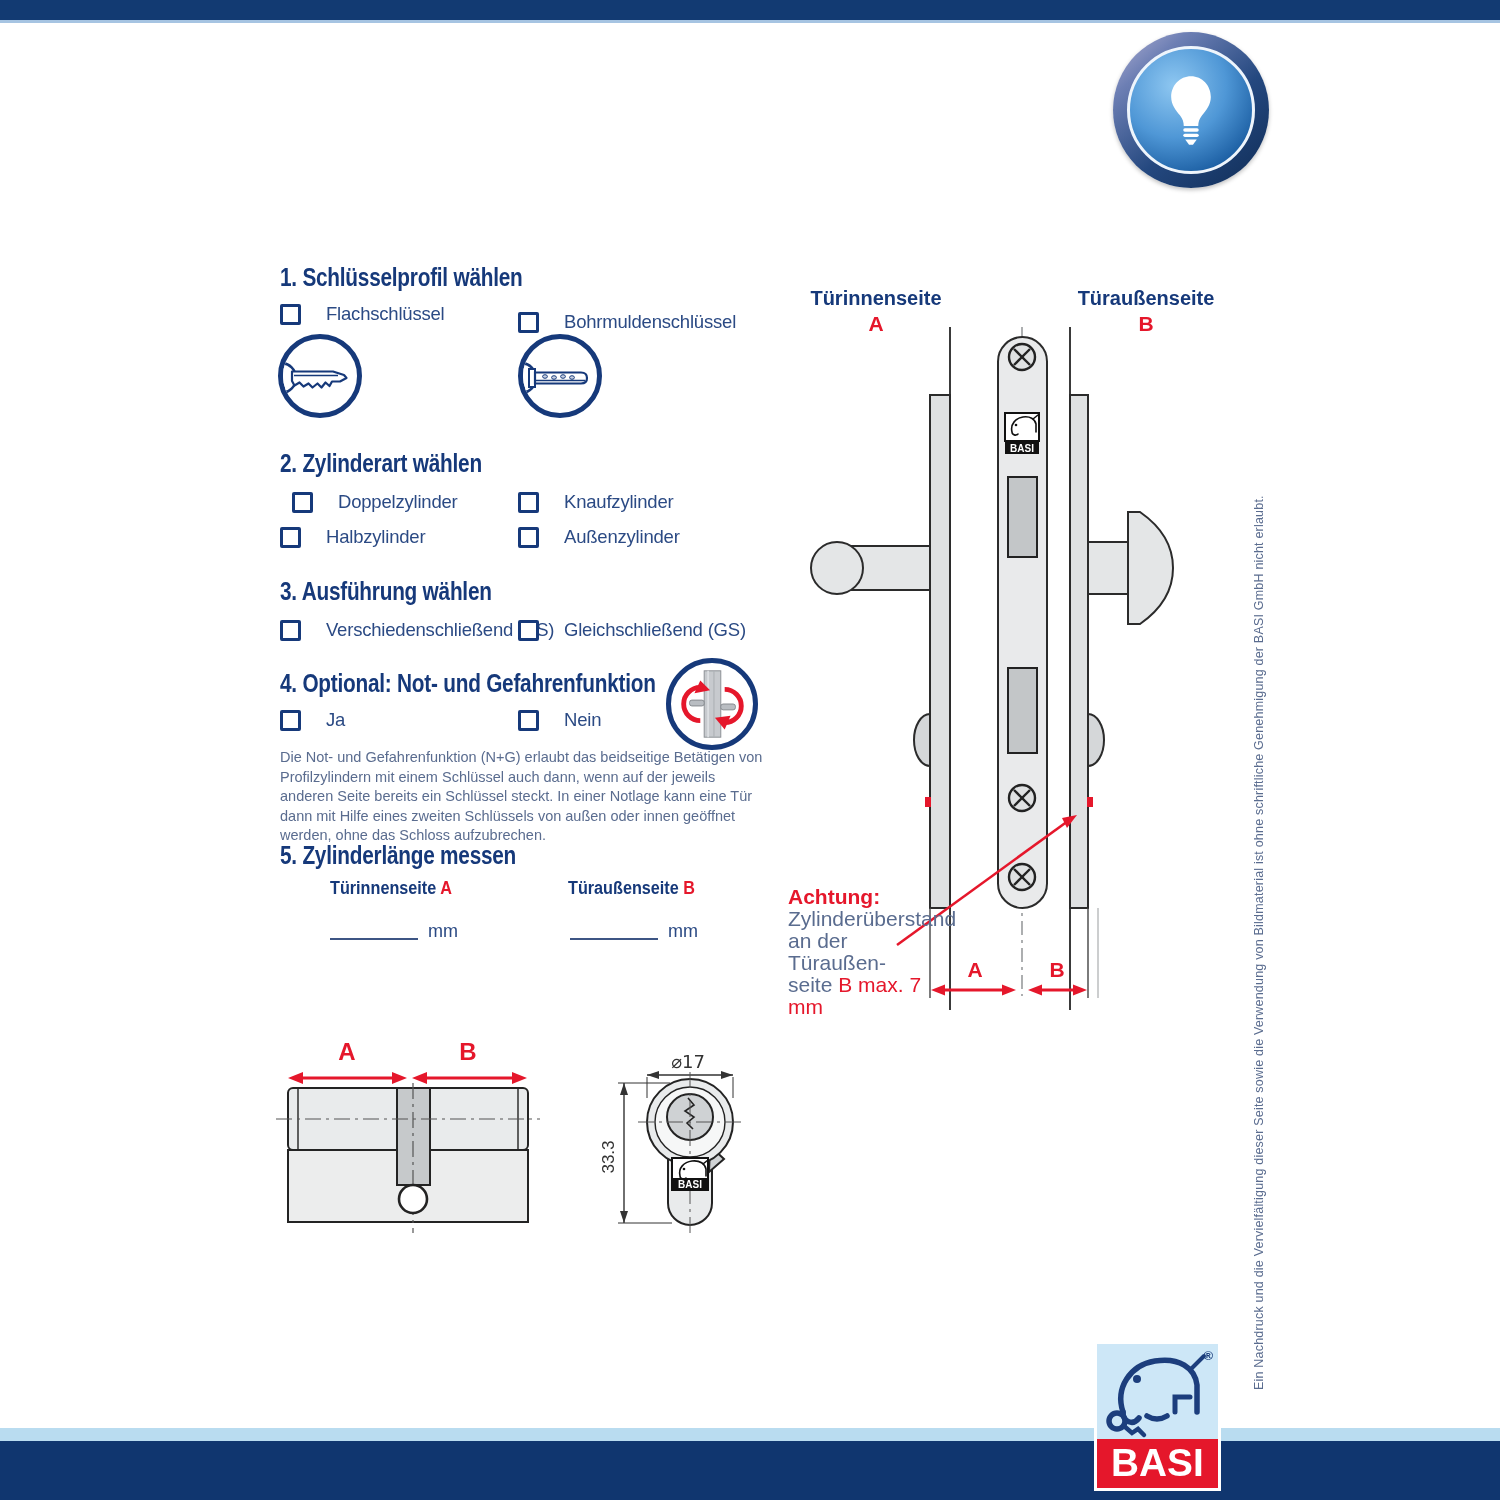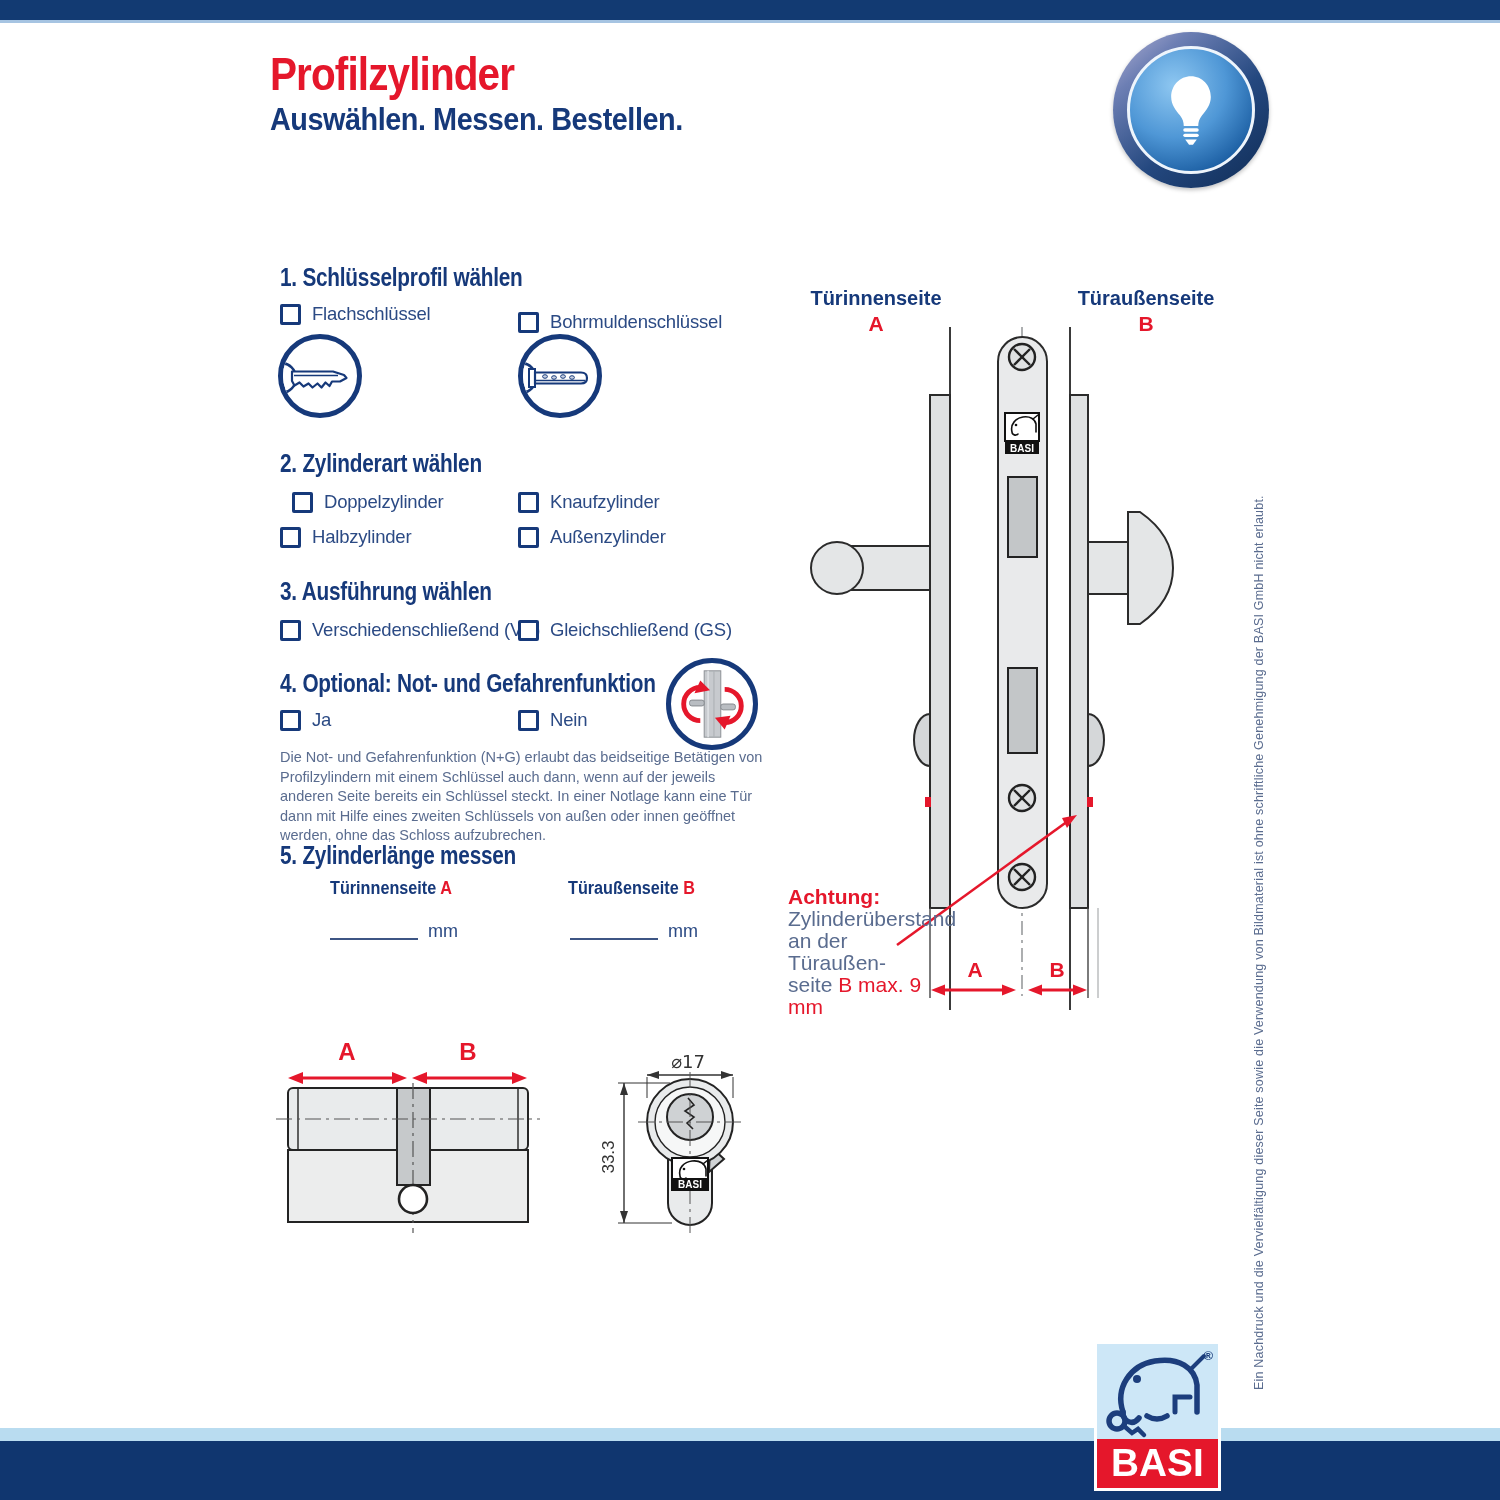--- a/index.html
+++ b/index.html
@@ -20,21 +20,21 @@
   .bulb-outer{position:absolute;left:1113px;top:32px;width:156px;height:156px;border-radius:50%;
       background:linear-gradient(140deg,#b6b4d6 0%,#6d7fb4 22%,#24487f 58%,#0f2c55 100%);
       box-shadow:0 2px 4px rgba(0,0,0,.25);}
   .bulb-face{position:absolute;left:14px;top:14px;right:14px;bottom:14px;border-radius:50%;
       border:3px solid #eef5fc;
       background:radial-gradient(circle at 36% 30%,#8ec7f1 0%,#4f97d6 45%,#1e61a5 78%,#17508d 100%);}
   .bulb-face svg{position:absolute;left:50%;top:50%;transform:translate(-50%,-50%);}
   
   .step-heading{position:absolute;font-size:26px;font-weight:bold;color:#16397a;
       letter-spacing:-.3px;transform:scaleX(.8);transform-origin:left;white-space:nowrap;}
-  .opt{position:absolute;display:flex;align-items:center;gap:11px;}
+  .opt{position:absolute;display:flex;align-items:center;gap:25px;}
   .cb{width:15px;height:15px;border:3px solid #16397a;border-radius:2px;background:#fff;flex:none;}
   .opt-label{font-size:18.5px;color:#2b4a84;white-space:nowrap;letter-spacing:-.2px;}
   .key-circle{position:absolute;width:84px;height:84px;border:5px solid #16397a;border-radius:50%;
       background:#fff;overflow:hidden;box-sizing:border-box;}
   .ng-circle{position:absolute;left:666px;top:658px;width:92px;height:92px;border:5px solid #16397a;
       border-radius:50%;background:#fff;overflow:hidden;box-sizing:border-box;}
   .para{position:absolute;left:280px;top:748px;width:484px;font-size:14.5px;line-height:19.5px;
       color:#5a6c8f;}
   .measure-label{position:absolute;font-size:18px;font-weight:bold;color:#16397a;white-space:nowrap;
       transform:scaleX(.9);transform-origin:left;}
@@ -61,24 +61,20 @@
   .logo-red span{color:#fff;font-weight:bold;font-size:38px;letter-spacing:0px;
       transform:scaleX(1.02);}
 </style>
 </head>
 <body>
 
 <div class="page">
 
   <div class="top-band"></div>
 
-  <div class="header">
-    <div class="title">Profilzylinder</div>
-    <div class="subtitle">Auswählen. Messen. Bestellen.</div>
-  </div>
 
   <div class="bulb-outer">
     <div class="bulb-face">
       <svg width="58" height="78" viewBox="0 0 60 80">
         <path d="M30 5 C41.5 5 50.5 14.5 50.5 26.5 C50.5 34.5 45.5 40.5 41.5 45.5 C38.5 49.5 37.5 52.5 37.5 56.5 L22.5 56.5 C22.5 52.5 21.5 49.5 18.5 45.5 C14.5 40.5 9.5 34.5 9.5 26.5 C9.5 14.5 18.5 5 30 5 Z" fill="#fff"></path>
         <rect x="22" y="59" width="16" height="3.4" rx="1.7" fill="#fff"></rect>
         <rect x="22" y="64.5" width="16" height="3.4" rx="1.7" fill="#fff"></rect>
         <path d="M24 70.5 L36 70.5 L32 76 L28 76 Z" fill="#fff"></path>
       </svg>
     </div>
@@ -326,21 +322,21 @@
       <polygon points="248,710 262,704.5 262,715.5" fill="#e5172b"></polygon>
       <polygon points="307,710 293,704.5 293,715.5" fill="#e5172b"></polygon>
     </g>
   </svg>
 
   <div class="warning">
     <div class="w-title">Achtung:</div>
     <div>Zylinderüberstand</div>
     <div>an der Türaußen-</div>
     <div>
-      <span>seite </span><span class="w-red">B max. 9 mm</span>
+      <span>seite </span><span class="w-red">B max. 7 mm</span>
     </div>
   </div>
 
   <div class="vert-copy">Ein Nachdruck und die Vervielfältigung dieser Seite sowie die Verwendung von Bildmaterial ist ohne schriftliche Genehmigung der BASI GmbH nicht erlaubt.</div>
 
   <div class="bottom-stripe"></div>
   <div class="bottom-band"></div>
 
   <div class="logo">
     <div class="logo-blue">

